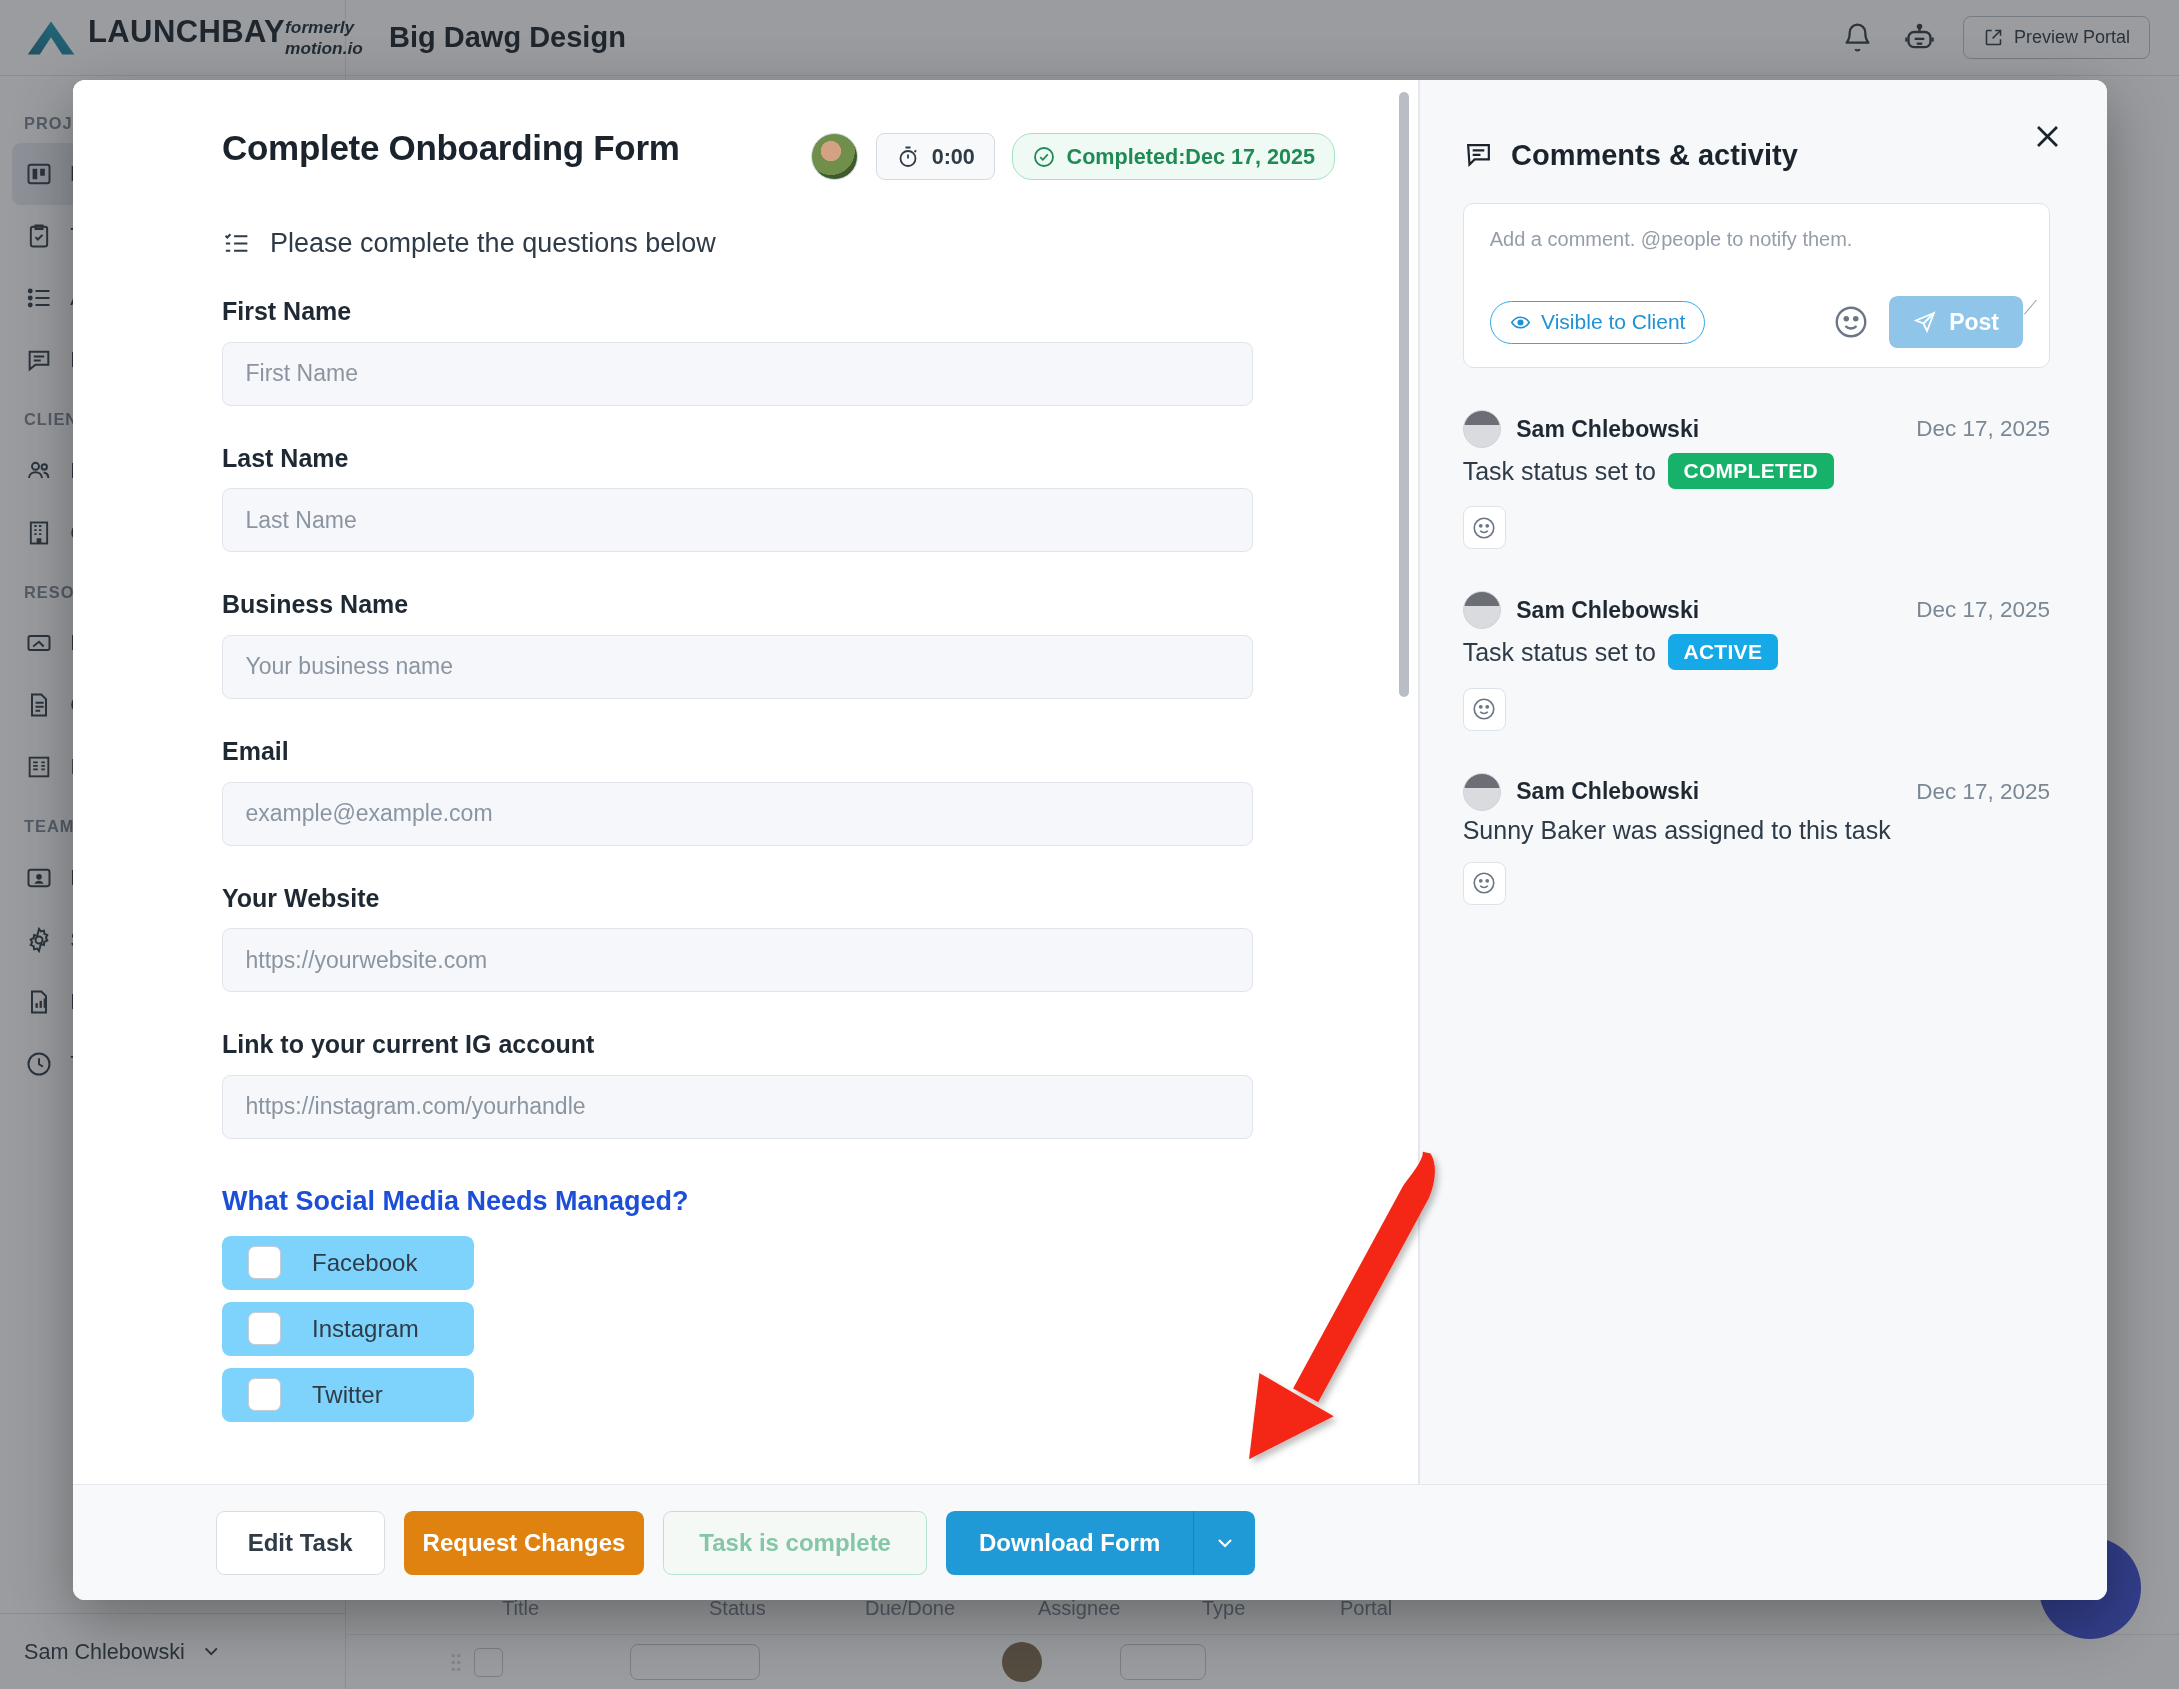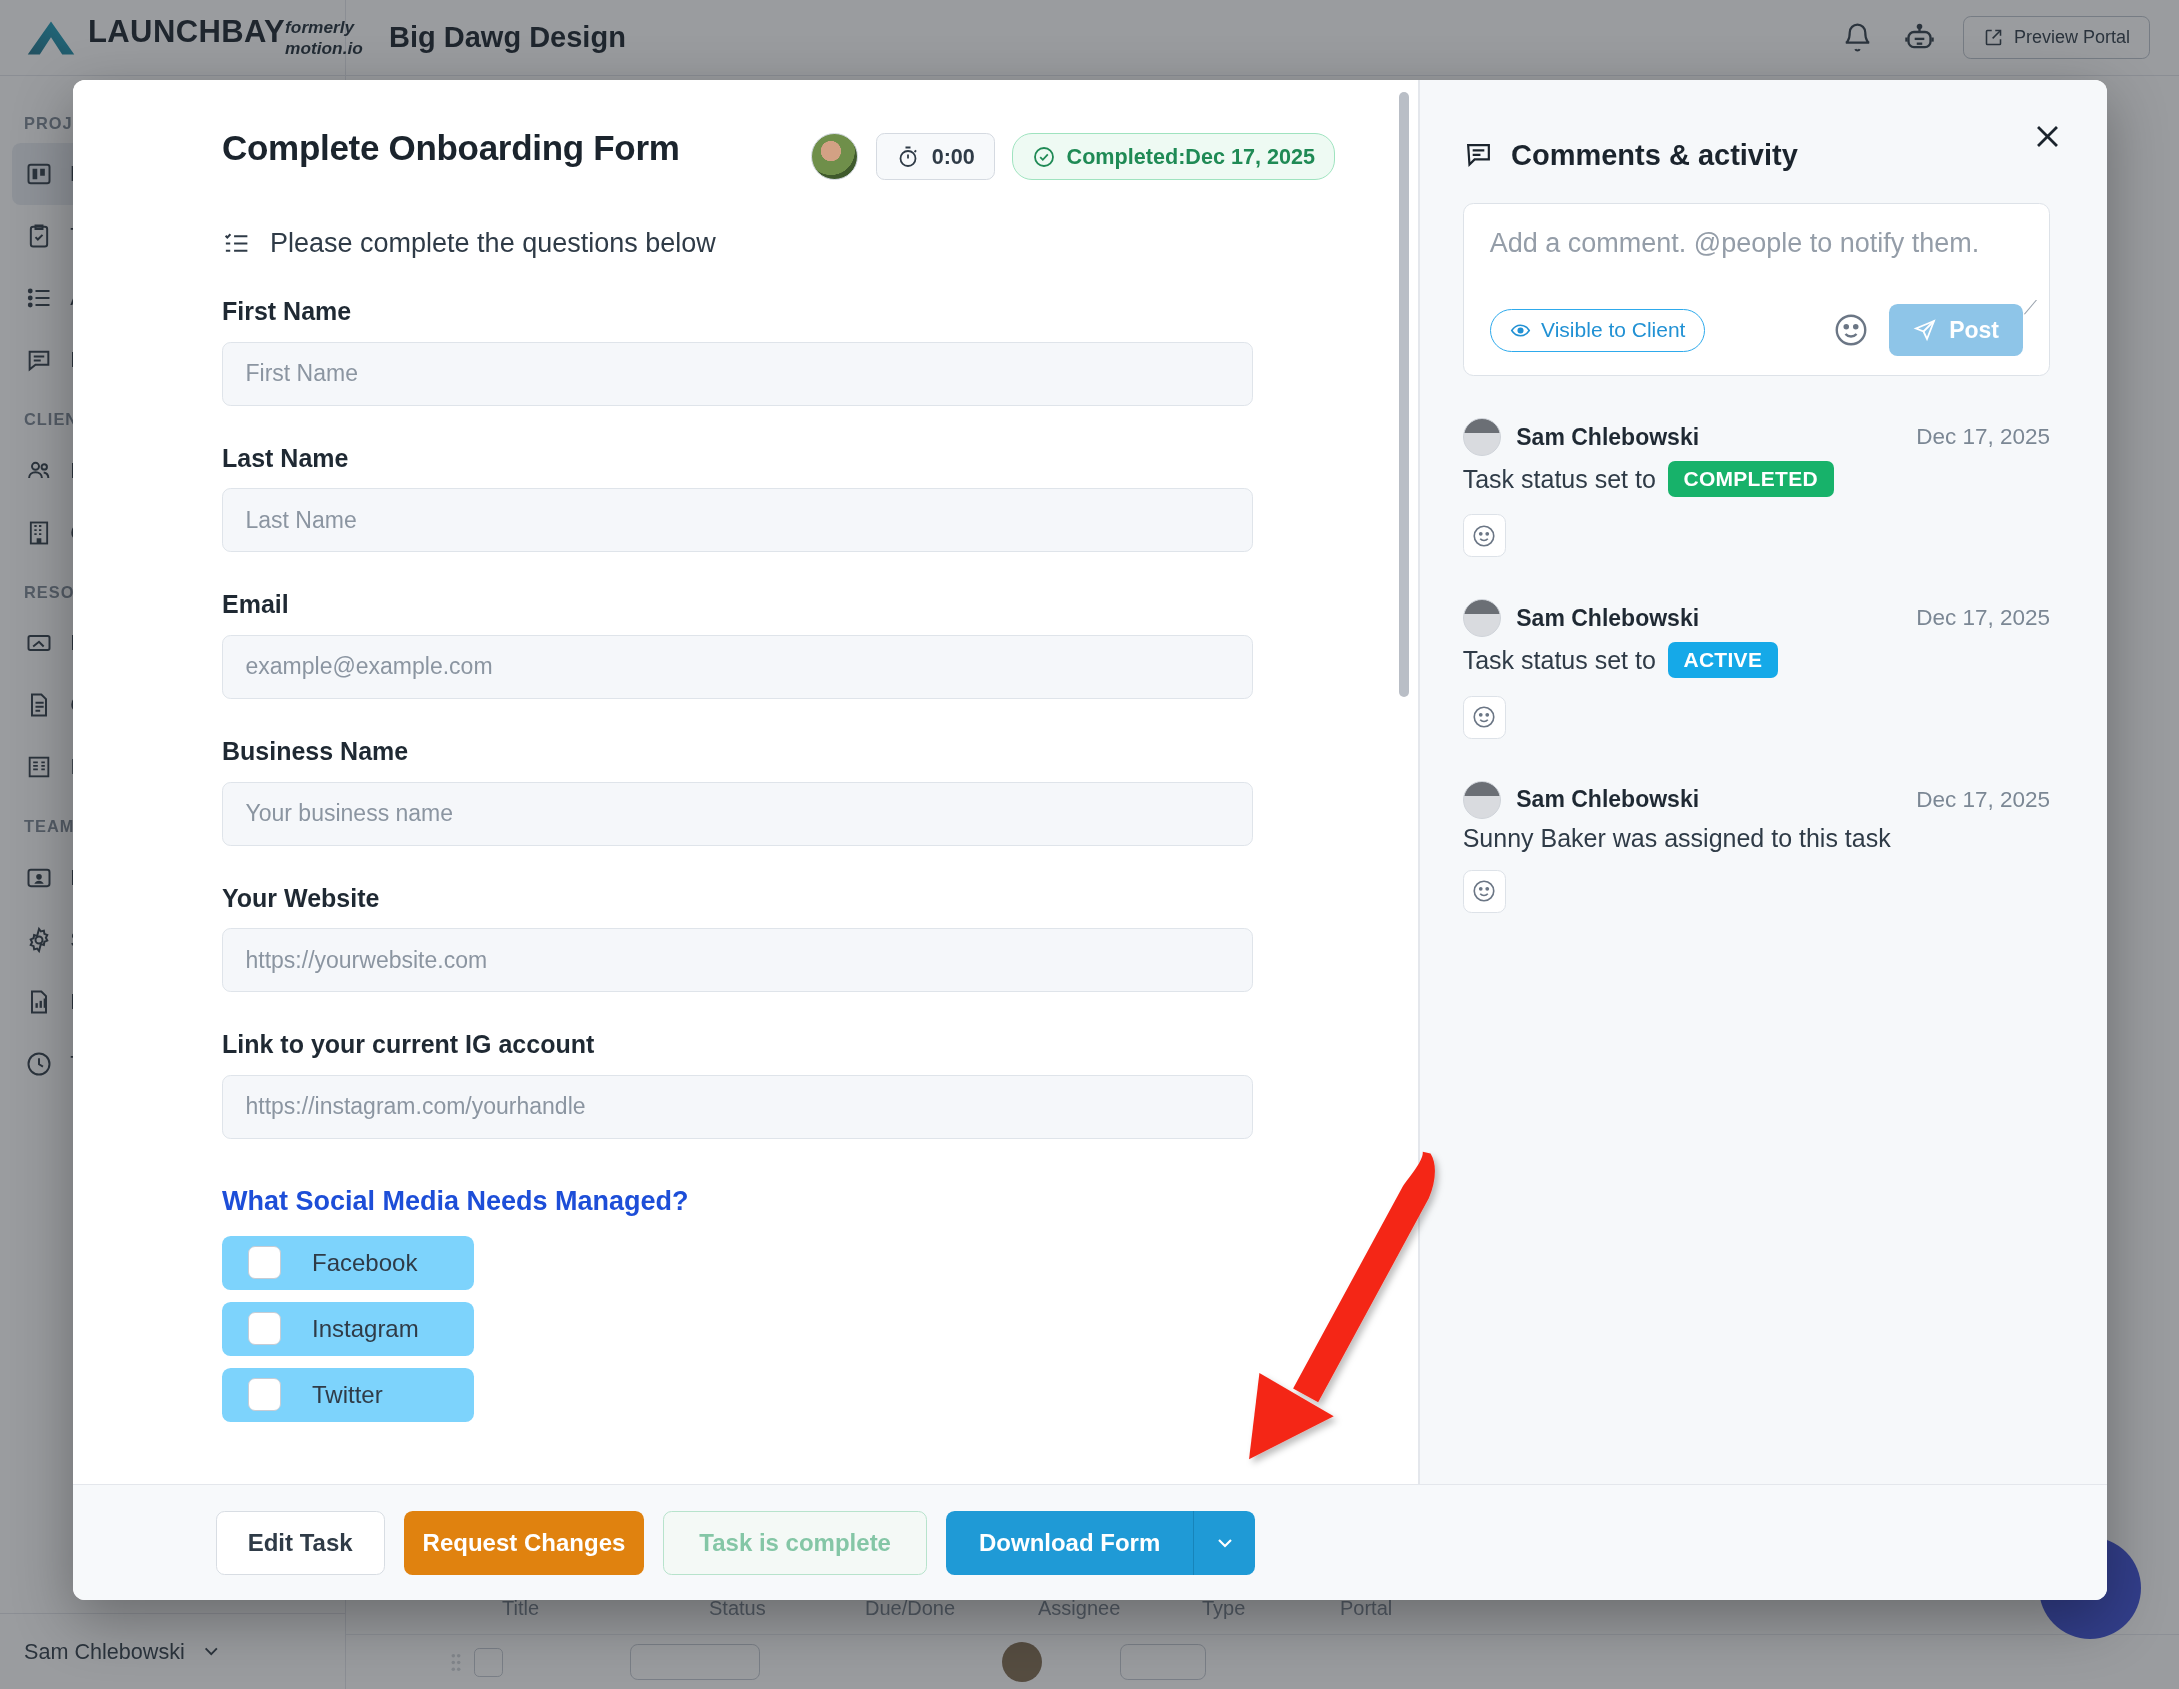--- a/index.html
+++ b/index.html
@@ -163,21 +163,21 @@
   .comments-title { font-size: 29px; font-weight: 700; color: #1b242d; }
   .modal-close {
     position: absolute; top: 36px; right: 40px;
     width: 40px; height: 40px; display: flex; align-items: center; justify-content: center;
   }
 
   .comment-composer {
     margin-top: 31px; background: #ffffff; border: 0.9px solid #dde2e8;
     border-radius: 10.4px; padding: 24px 26px 19px 26px; position: relative;
   }
-  .composer-placeholder { font-size: 27px; color: #949da8; }
+  .composer-placeholder { font-size: 20px; color: #949da8; }
   .composer-resize { position: absolute; right: 12px; top: 93px; font-size: 19px; color: #9aa3ae; }
   .composer-actions { display: flex; align-items: center; margin-top: 45px; }
   .visible-chip {
     display: flex; align-items: center; gap: 10.4px;
     border: 0.9px solid #2eaaec; border-radius: 864px;
     height: 43px; padding: 0 19px; color: #2191d4; font-size: 21px; background: #fff;
   }
   .composer-right { margin-left: auto; display: flex; align-items: center; gap: 19px; }
   .emoji-btn { width: 38px; height: 38px; }
   .post-btn {
@@ -495,26 +495,26 @@
 
         <div class="field-block">
           <div class="field-label">First Name</div>
           <div class="field-input">First Name</div>
         </div>
         <div class="field-block">
           <div class="field-label">Last Name</div>
           <div class="field-input">Last Name</div>
         </div>
         <div class="field-block">
+          <div class="field-label">Business Name</div>
+          <div class="field-input">Your business name</div>
+        </div>
+        <div class="field-block">
           <div class="field-label">Email</div>
           <div class="field-input">example@example.com</div>
-        </div>
-        <div class="field-block">
-          <div class="field-label">Business Name</div>
-          <div class="field-input">Your business name</div>
         </div>
         <div class="field-block">
           <div class="field-label">Your Website</div>
           <div class="field-input">https://yourwebsite.com</div>
         </div>
         <div class="field-block">
           <div class="field-label">Link to your current IG account</div>
           <div class="field-input">https://instagram.com/yourhandle</div>
         </div>
 

